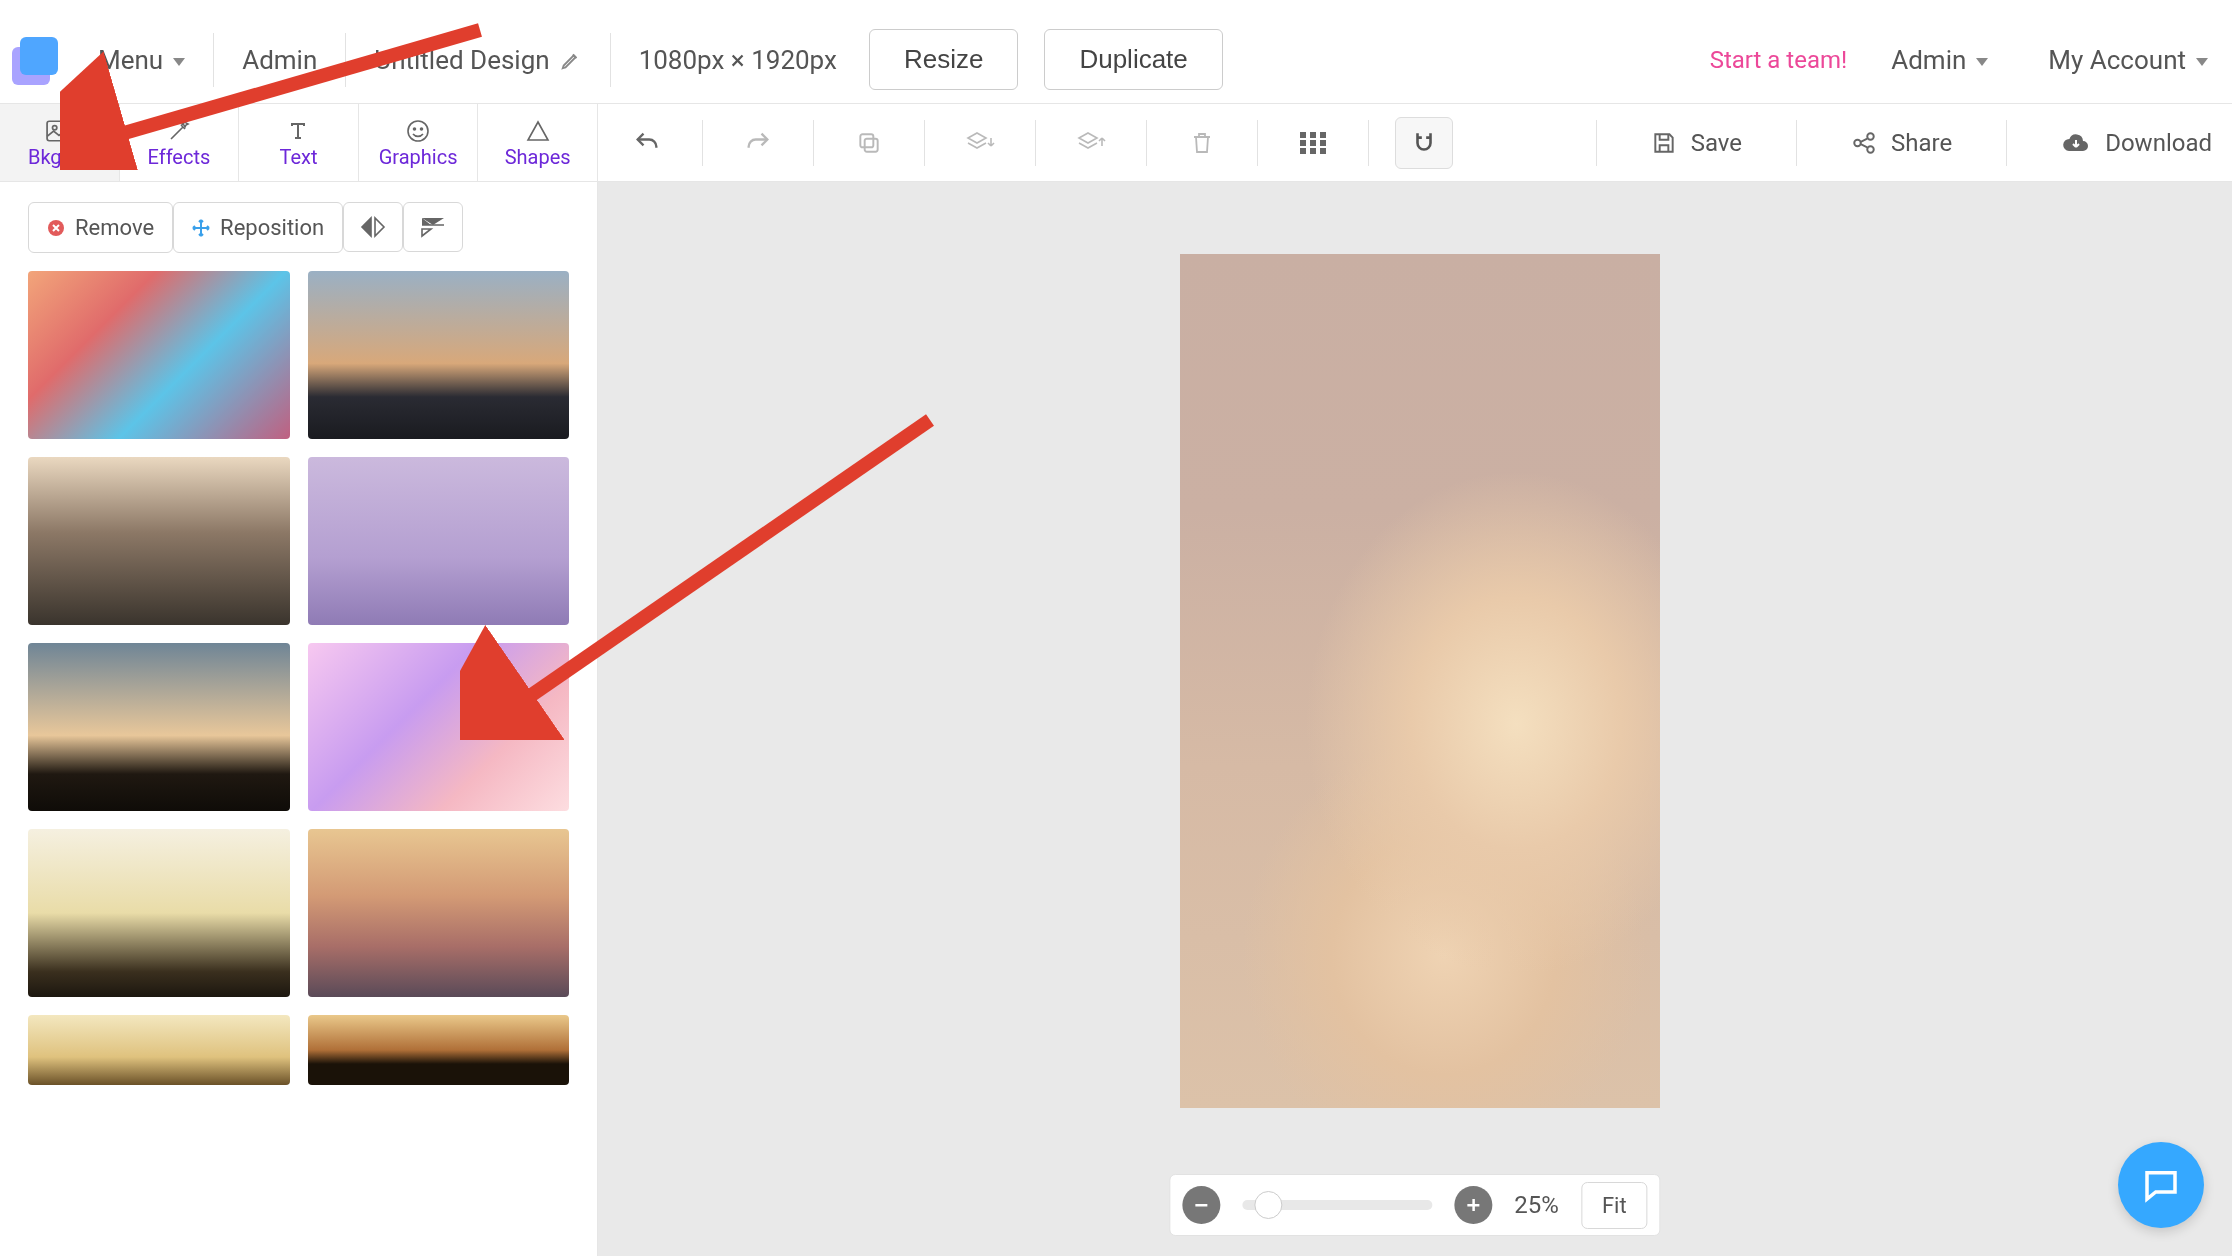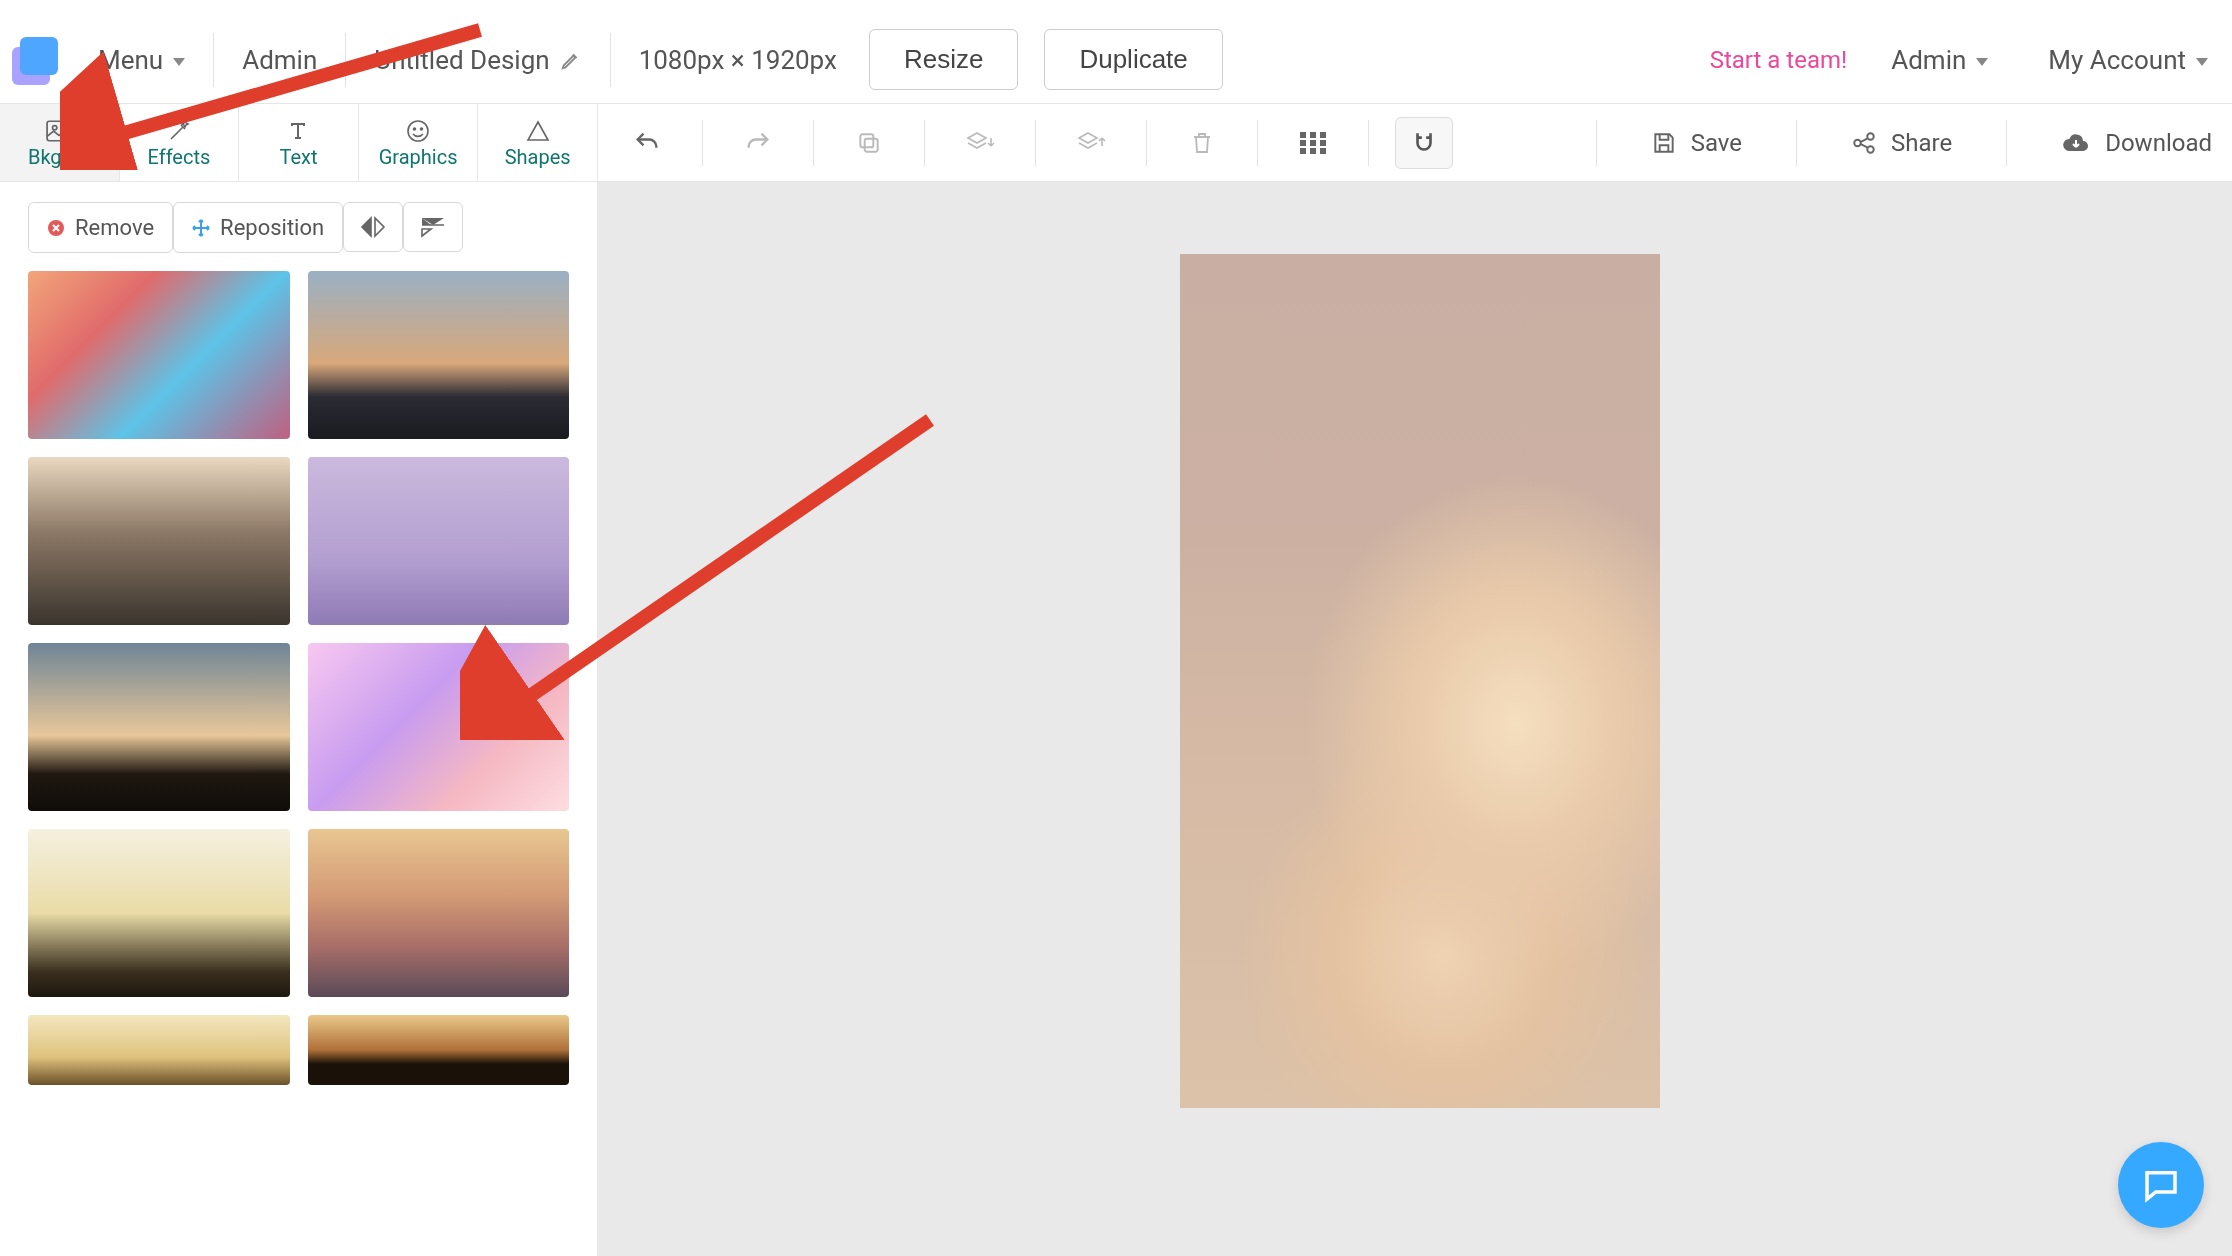--- a/index.html
+++ b/index.html
@@ -77,21 +77,21 @@
     border-right:1px solid #e6e6e6;
   }
   .tool-tab {
     flex:1;
     display:flex;
     flex-direction:column;
     align-items:center;
     justify-content:center;
     border-right:1px solid #e6e6e6;
     font-size:20px;
-    color:#0f766e;
+    color:#6d28d9;
     cursor:pointer;
     background:#fff;
   }
   .tool-tab.active { background:#f3f3f3; }
   .tool-tab:last-child { border-right:none; }
   .tool-tab .ico { height:28px; display:flex; align-items:center; justify-content:center; color:#666; }
 
   .actionbar {
     flex:1;
     display:flex;
@@ -508,20 +508,38 @@
       <div class="thumb t6"></div>
       <div class="thumb t7"></div>
       <div class="thumb t8 partial"></div>
       <div class="thumb t9 partial"></div>
     </div>
   </div>
 
   <div class="canvasarea">
     <div class="canvas-image"></div>
 
+    <div class="zoombar">
+      <div class="zbtn">
+        <svg width="18" height="18" viewBox="0 0 18 18">
+            <rect x="3" y="8" width="12" height="2.5" fill="#fff"></rect>
+          </svg>
+      </div>
+      <div class="zslider">
+        <div class="knob"></div>
+      </div>
+      <div class="zbtn">
+        <svg width="18" height="18" viewBox="0 0 18 18">
+            <rect x="3" y="8" width="12" height="2.5" fill="#fff"></rect>
+            <rect x="8" y="3" width="2.5" height="12" fill="#fff"></rect>
+          </svg>
+      </div>
+      <span class="zval">25%</span>
+      <div class="fitbtn">Fit</div>
+    </div>
   </div>
 </div>
 
 <div class="chatbubble">
   <svg width="42" height="42" viewBox="0 0 24 24" fill="none" stroke="#fff" stroke-width="2">
       <path d="M4 5h16v11H9l-5 4V5z"></path>
     </svg>
 </div>
 
 <svg class="arrow-svg" style="left:60px; top:10px;" width="440" height="160" viewBox="0 0 440 160">

